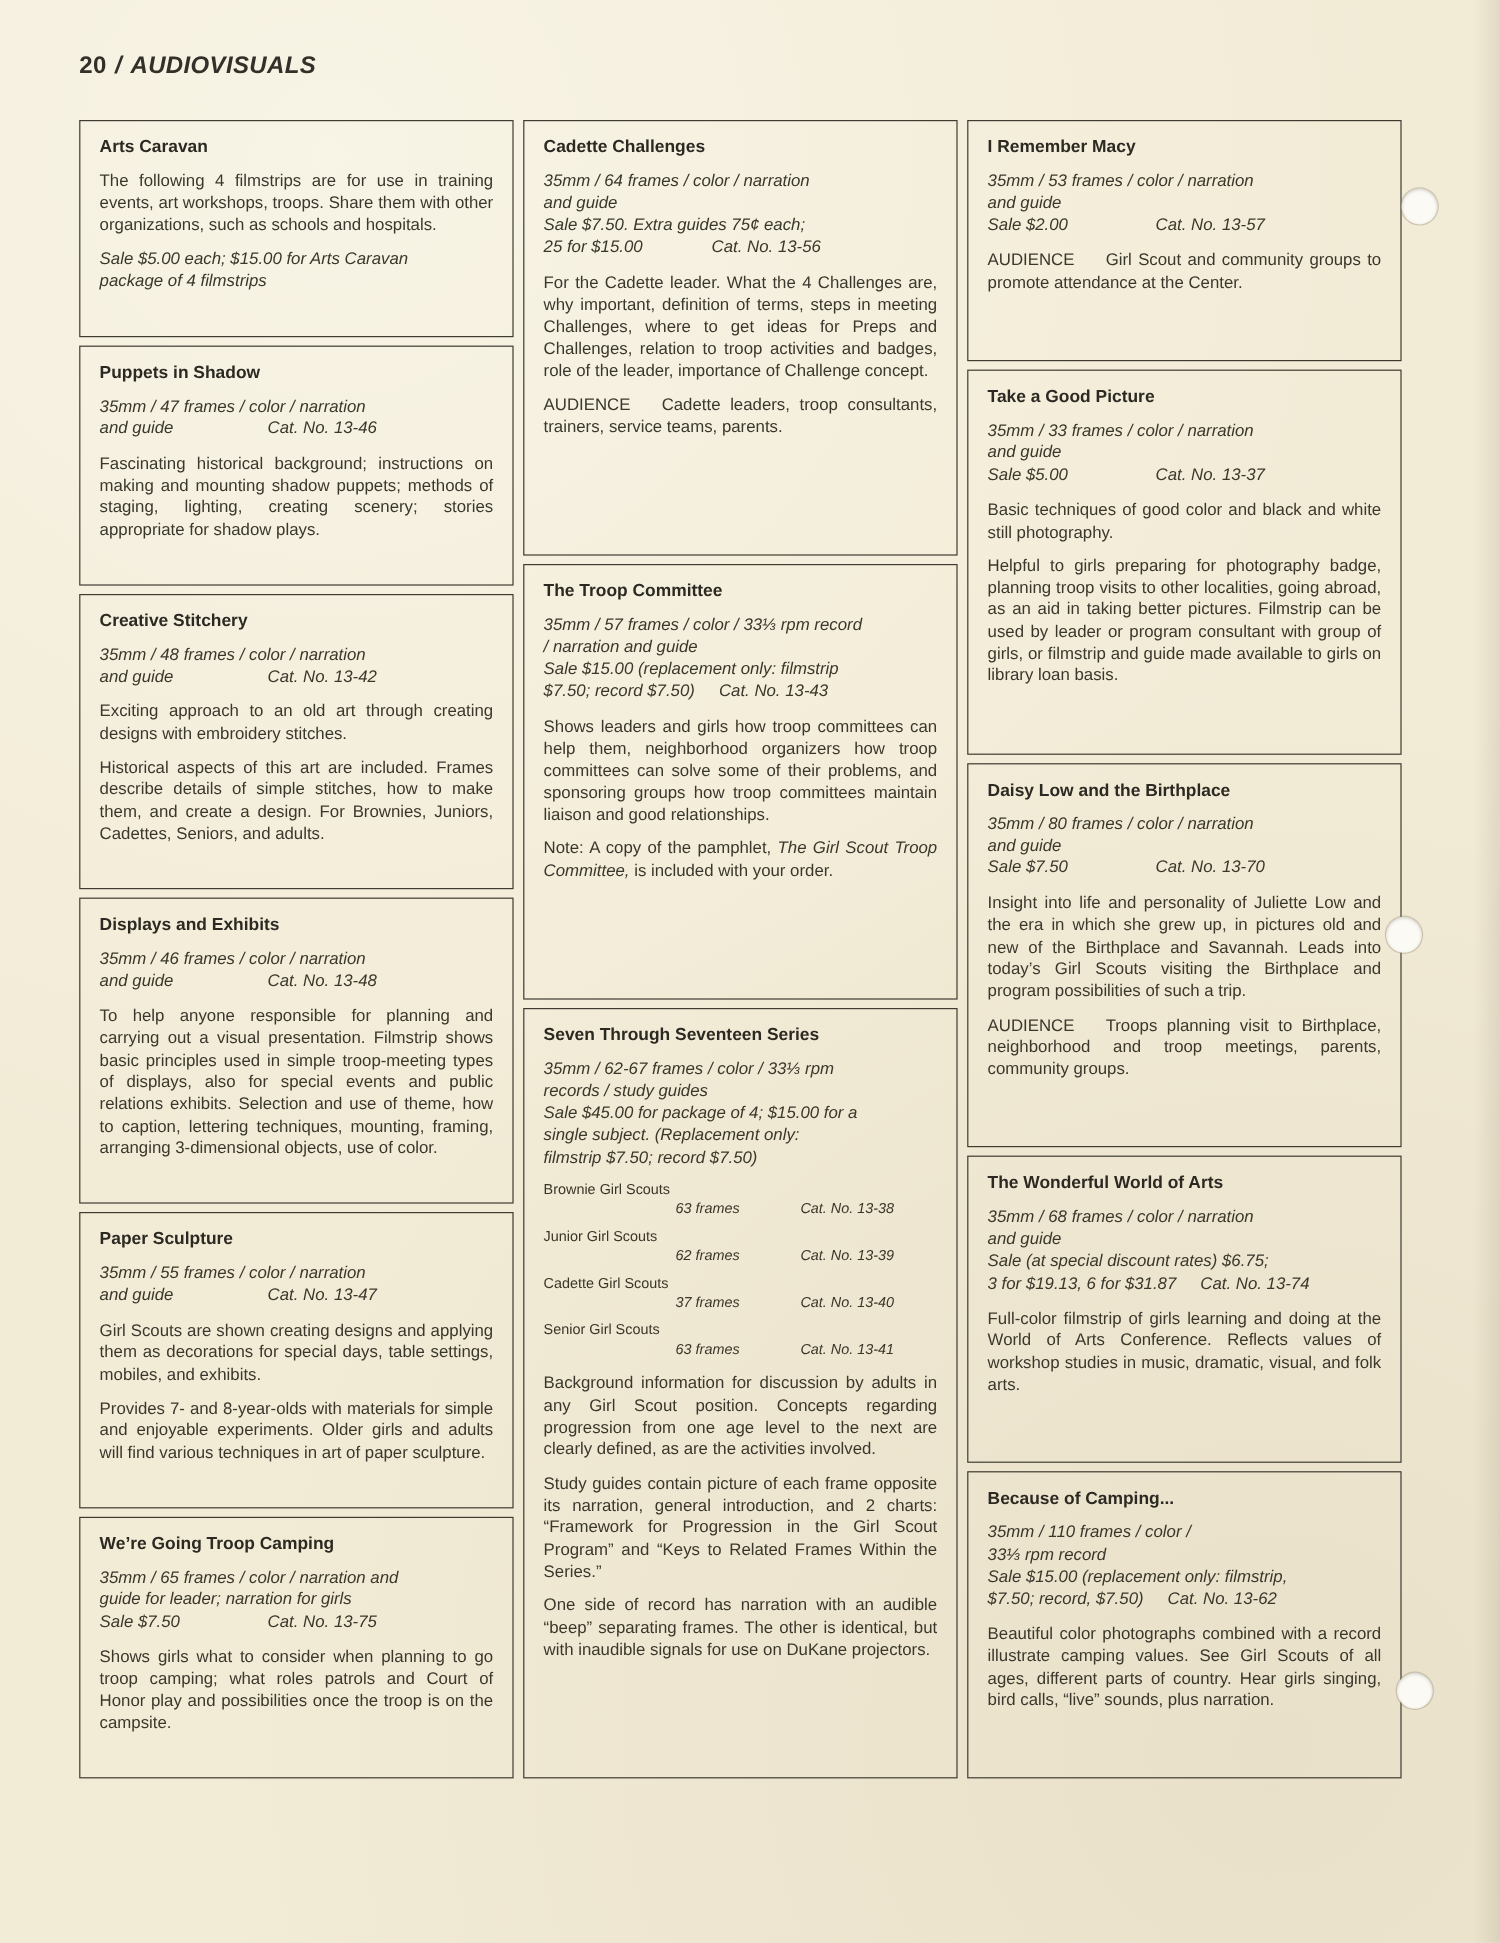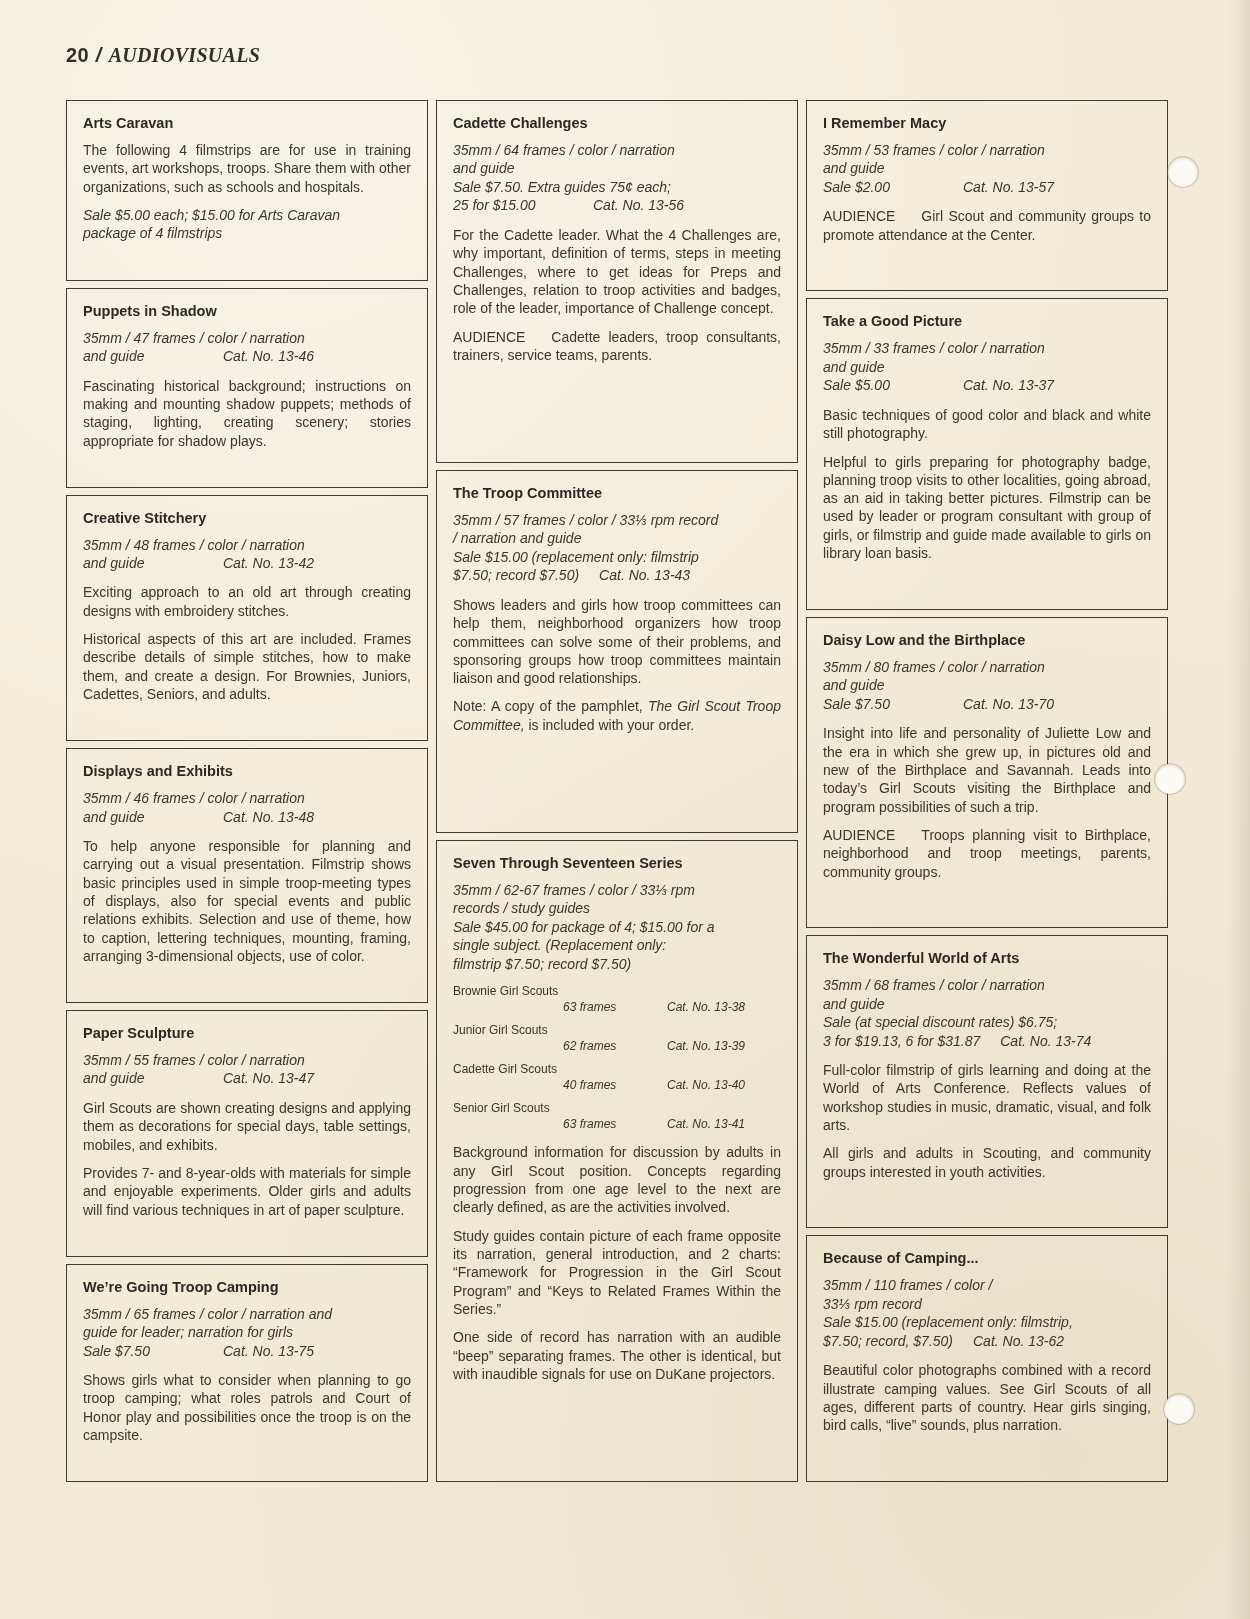--- a/index.html
+++ b/index.html
@@ -23,21 +23,21 @@
     background: linear-gradient(to right, rgba(0,0,0,0), rgba(95,85,60,0.12));
     pointer-events: none;
   }
   .page-header {
     position: absolute; left: 66px; top: 44px;
     font-size: 20px; font-weight: 700; color: #33302a;
     letter-spacing: 0.3px;
   }
   .page-header .num { font-style: normal; }
   .page-header .sep { font-style: italic; margin: 0 7px; }
-  .page-header .ttl { font-style: italic; font-family: Liberation Serif, serif; }
+  .page-header .ttl { font-style: italic; }
   .columns {
     position: absolute; left: 66px; top: 100px;
     width: 1102px; height: 1382px;
     display: flex; gap: 8px;
   }
   .column {
     flex: 1 1 0;
     display: flex; flex-direction: column; gap: 7px;
     min-width: 0;
   }
@@ -248,21 +248,21 @@
             <div class="series-item">
               <span class="series-name">Junior Girl Scouts</span>
               <div class="series-detail">
                 <span class="series-frames">62 frames</span>
                 <span class="series-cat">Cat. No. 13-39</span>
               </div>
             </div>
             <div class="series-item">
               <span class="series-name">Cadette Girl Scouts</span>
               <div class="series-detail">
-                <span class="series-frames">40 frames</span>
+                <span class="series-frames">37 frames</span>
                 <span class="series-cat">Cat. No. 13-40</span>
               </div>
             </div>
             <div class="series-item">
               <span class="series-name">Senior Girl Scouts</span>
               <div class="series-detail">
                 <span class="series-frames">63 frames</span>
                 <span class="series-cat">Cat. No. 13-41</span>
               </div>
             </div>
@@ -334,21 +334,20 @@
             </div>
             <div class="spec-row">
               <span class="spec-l">Sale (at special discount rates) $6.75;</span>
             </div>
             <div class="spec-row">
               <span class="spec-l">3 for $19.13, 6 for $31.87</span>
               <span class="spec-r">Cat. No. 13-74</span>
             </div>
           </div>
           <p class="body">Full-color filmstrip of girls learning and doing at the World of Arts Conference. Reflects values of workshop studies in music, dramatic, visual, and folk arts.</p>
-          <p class="body">All girls and adults in Scouting, and community groups interested in youth activities.</p>
         </section>
         <section class="entry">
           <h3 class="entry-title">Because of Camping...</h3>
           <div class="specs">
             <div class="spec-row">
               <span class="spec-l">35mm / 110 frames / color /</span>
             </div>
             <div class="spec-row">
               <span class="spec-l">33⅓ rpm record</span>
             </div>

